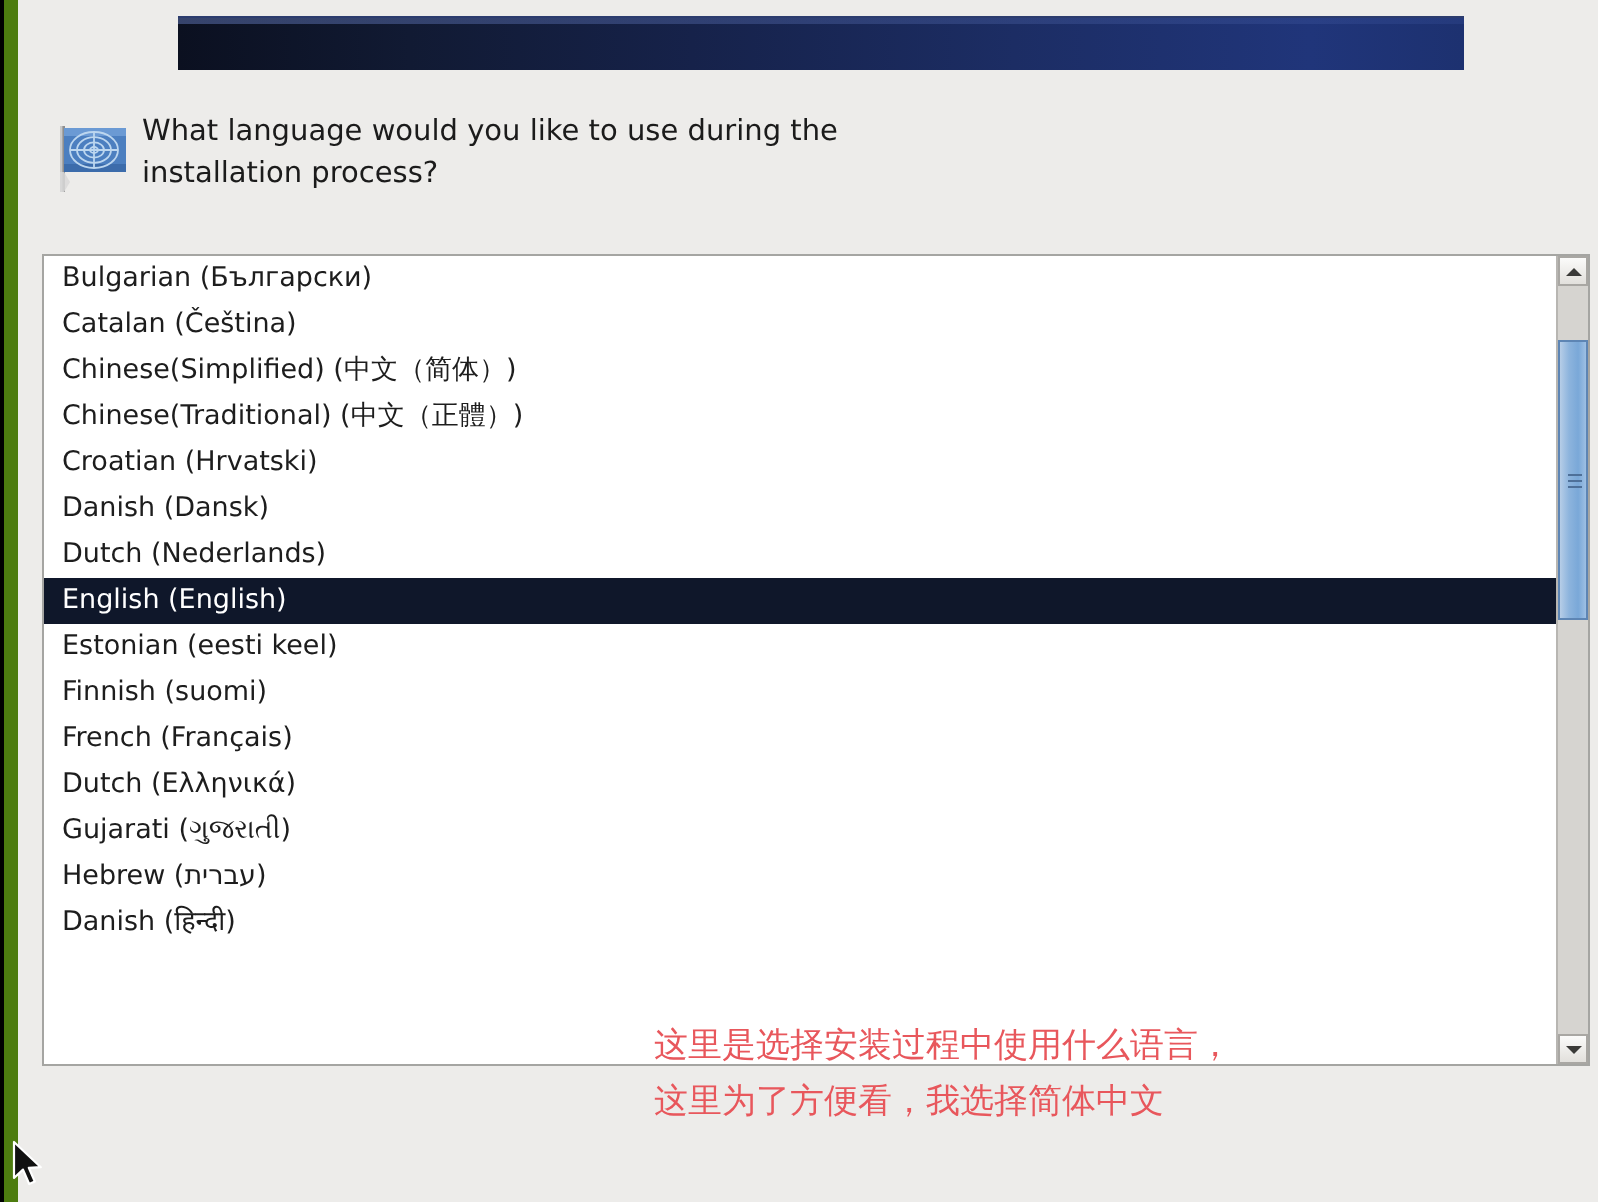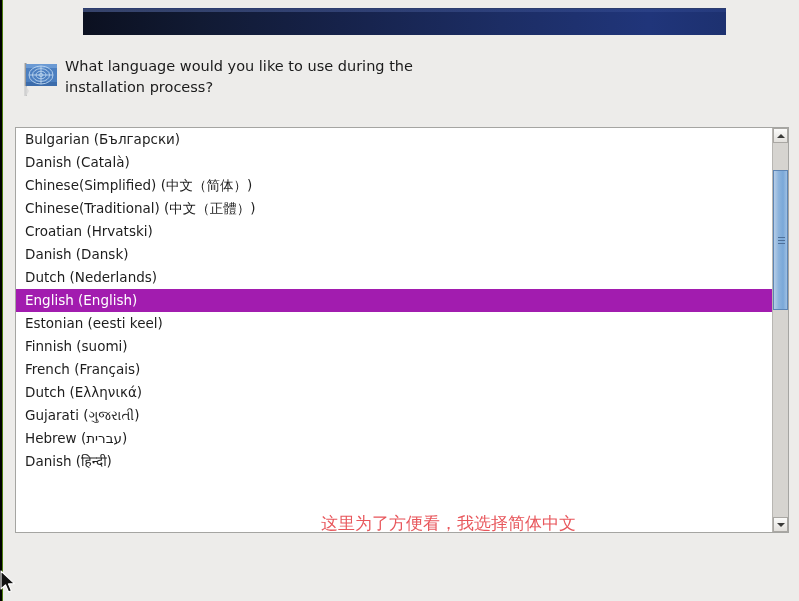--- a/index.html
+++ b/index.html
@@ -16,21 +16,21 @@
 
   
   #installer-window {
     position: absolute;
     left: 2px;
     top: 0px;
     width: 797px;
     height: 601px;
     background: #edecea;
     box-sizing: border-box;
-    border-left: 1px solid #4d7c0f;
+    border-left: 7px solid #4d7c0f;
   }
 
   
   #banner-area {
     position: absolute;
     left: 0;
     top: 0;
     width: 797px;
     height: 46px;
     background: #edecea;
@@ -108,21 +108,21 @@
   .list-item {
     height: 23px;
     line-height: 23px;
     padding-left: 9px;
     font-size: 13.5px;
     color: #1d1d1d;
     white-space: nowrap;
     box-sizing: border-box;
   }
   .list-item.selected {
-    background: #a21caf;
+    background: #0f172a;
     color: #ffffff;
   }
 
   
   #list-scrollbar {
     position: absolute;
     right: 0px;
     top: 0px;
     width: 16px;
     height: 404px;
@@ -269,21 +269,21 @@
     </span>
     <div id="prompt-text">
       <span class="pline">What language would you like to use during the</span>
       <span class="pline">installation process?</span>
     </div>
   </div>
 
   <div id="language-listbox">
     <div id="list-viewport">
         <div class="list-item">Bulgarian (Български)</div>
-        <div class="list-item">Danish (Català)</div>
+        <div class="list-item">Catalan (Čeština)</div>
         <div class="list-item">Chinese(Simplified) (中文（简体）)</div>
         <div class="list-item">Chinese(Traditional) (中文（正體）)</div>
         <div class="list-item">Croatian (Hrvatski)</div>
         <div class="list-item">Danish (Dansk)</div>
         <div class="list-item">Dutch (Nederlands)</div>
         <div class="list-item selected">English (English)</div>
         <div class="list-item">Estonian (eesti keel)</div>
         <div class="list-item">Finnish (suomi)</div>
         <div class="list-item">French (Français)</div>
         <div class="list-item">Dutch (Ελληνικά)</div>
@@ -300,20 +300,21 @@
         <span class="grip g1"></span>
         <span class="grip g2"></span>
         <span class="grip g3"></span>
       </div>
       <div class="sb-btn" id="sb-down">
         <span class="sb-arrow"></span>
       </div>
     </div>
 
     <div id="annotation">
+      <span class="aline">这里是选择安装过程中使用什么语言，</span>
       <span class="aline">这里为了方便看，我选择简体中文</span>
     </div>
   </div>
 
 
   <span id="mouse-cursor">
     <svg width="20" height="26" viewBox="0 0 20 26">
       <path d="M2 1 L2 19 L6.5 14.8 L9.6 22 L12.4 20.8 L9.4 13.9 L15.4 13.6 Z" fill="#111111" stroke="#ffffff" stroke-width="1.1" stroke-linejoin="round"></path>
     </svg>
   </span>

